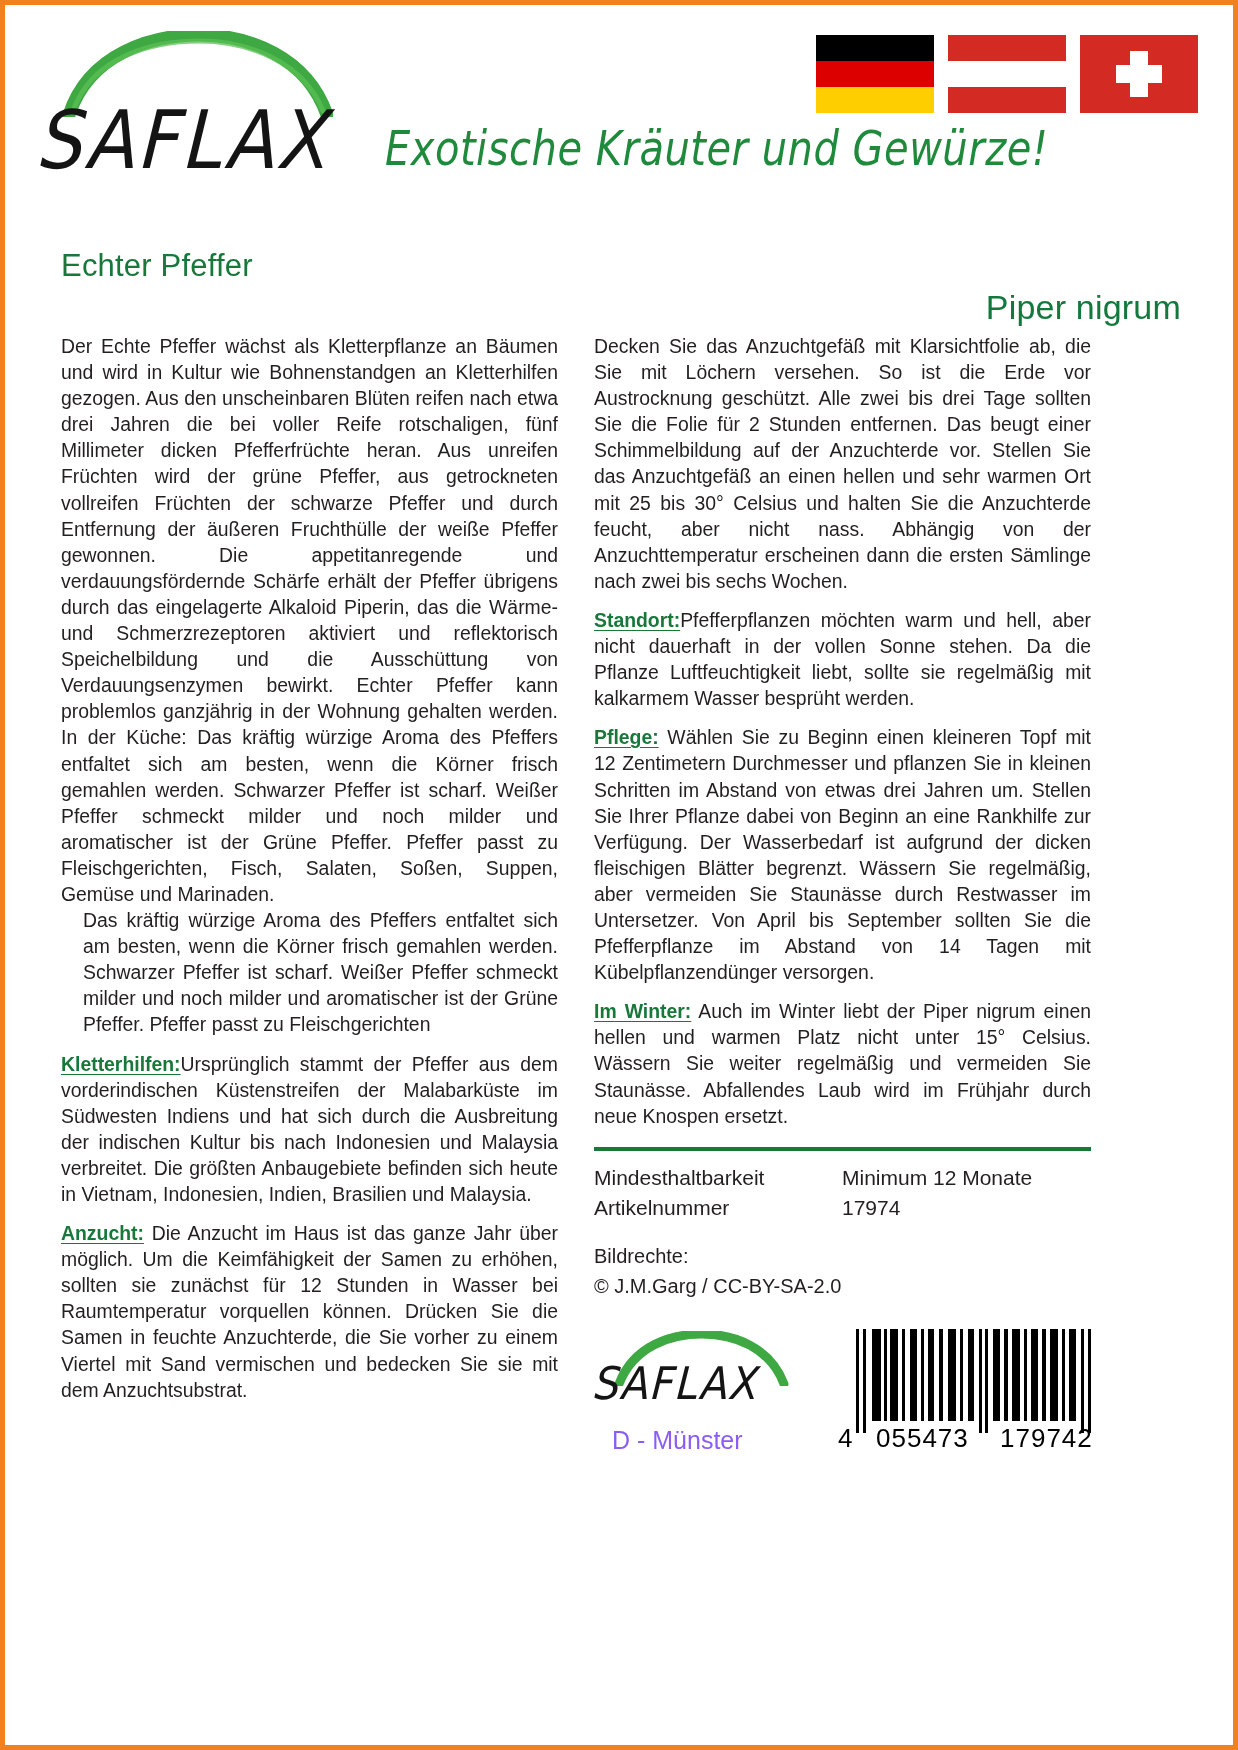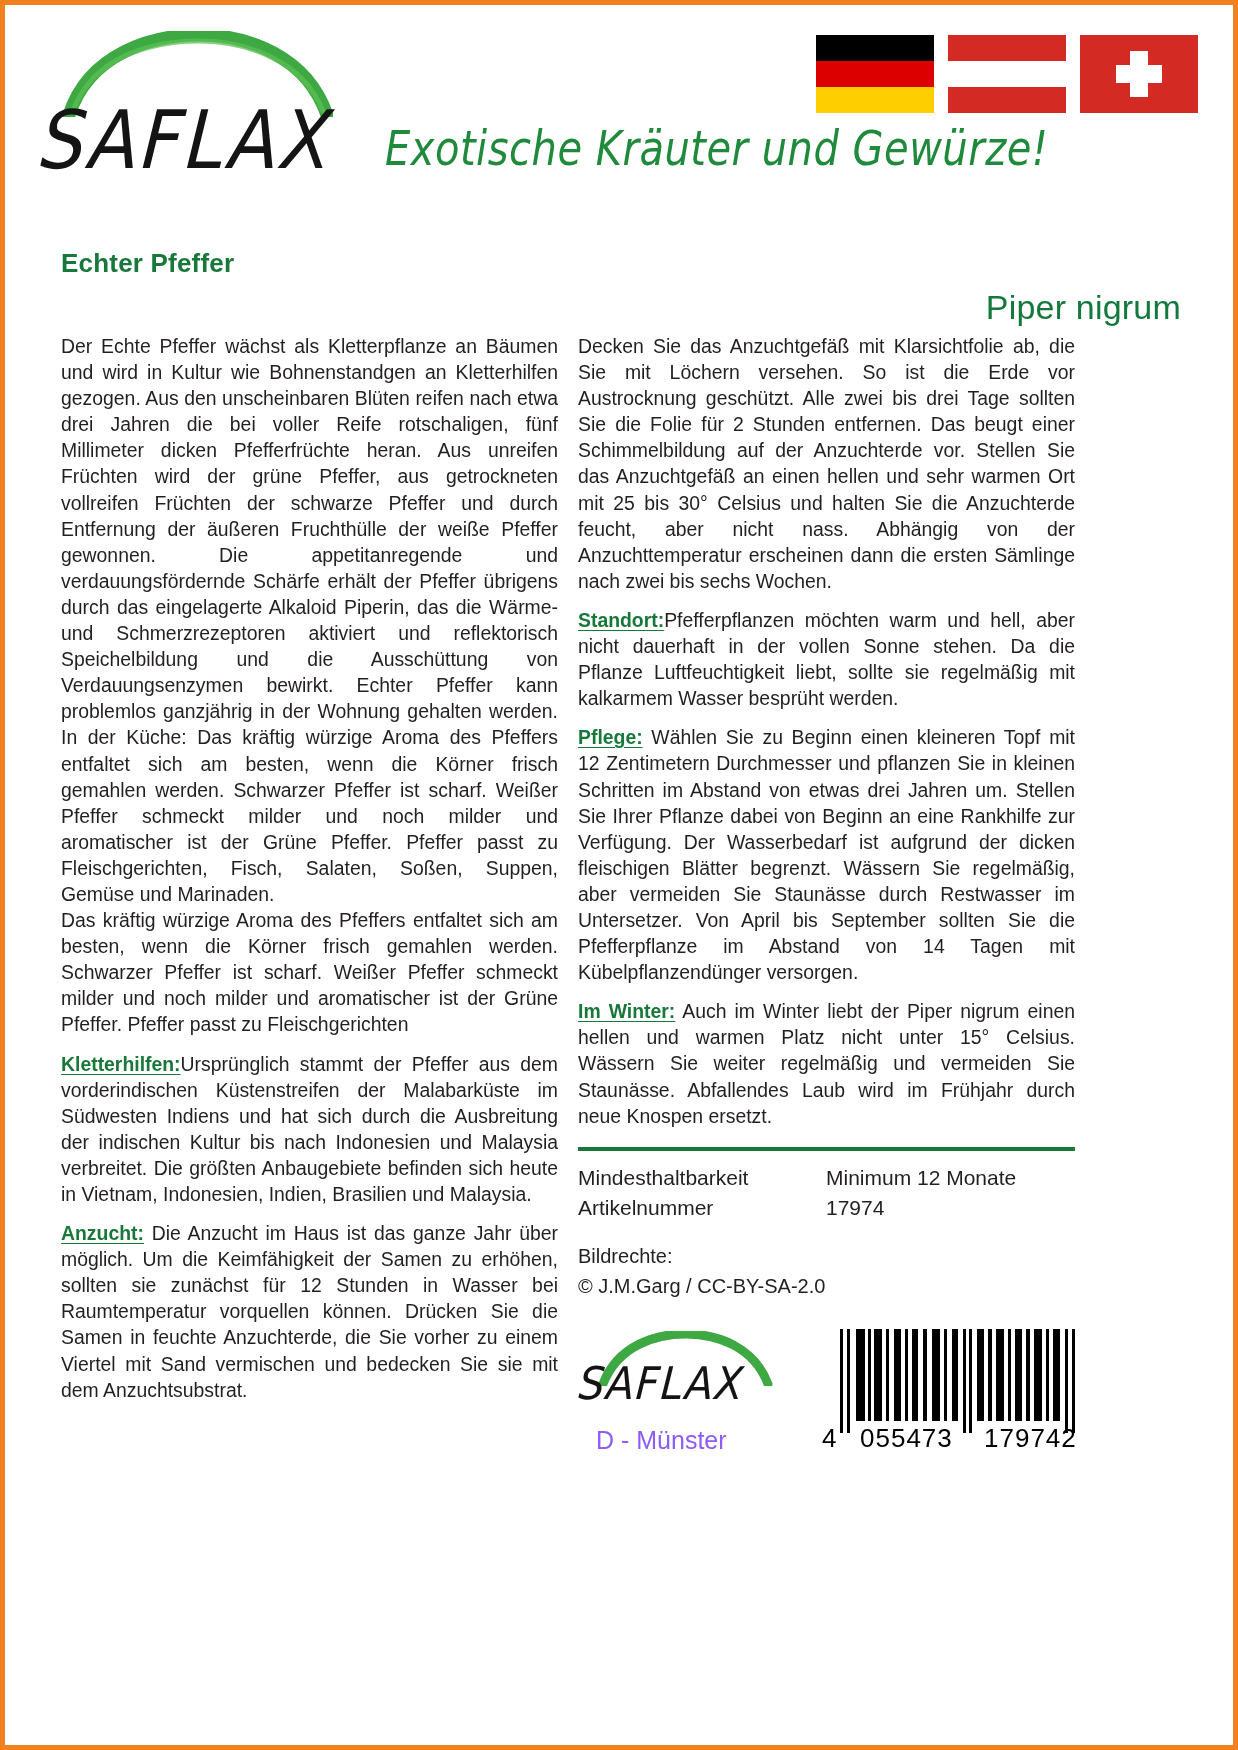--- a/index.html
+++ b/index.html
@@ -81,22 +81,22 @@
     width: 118px;
     height: 78px;
     display: block;
   }
 
   
   .title-de {
     position: absolute;
     left: 56px;
     top: 243px;
-    font-size: 26px;
-    font-weight: bold;
+    font-size: 31px;
+    font-weight: normal;
     color: #17783A;
     letter-spacing: 0.2px;
   }
   .title-lat {
     position: absolute;
     right: 52px;
     top: 283px;
     font-size: 34px;
     font-weight: 400;
     color: #13783C;
@@ -104,21 +104,21 @@
     text-align: center;
   }
 
   
   .columns {
     position: absolute;
     top: 328px;
     left: 0;
     right: 0;
     display: flex;
-    gap: 0px;
+    gap: 16px;
   }
   .col {
     font-size: 19.4px;
     line-height: 26.1px;
     color: #231F20;
     text-align: justify;
     text-justify: inter-word;
     hyphens: manual;
   }
   .col-left {
@@ -127,20 +127,21 @@
   }
   .col-right {
     width: 497px;
     margin-left: 20px;
   }
   .col p {
     margin: 0 0 0 0;
   }
   .col p + p {
     margin-top: 0px;
+    margin-left: 22px;
   }
   .gap {
     height: 13px;
   }
   .lead {
     font-weight: bold;
     color: #17783A;
     text-decoration: underline;
     text-underline-offset: 3px;
   }

